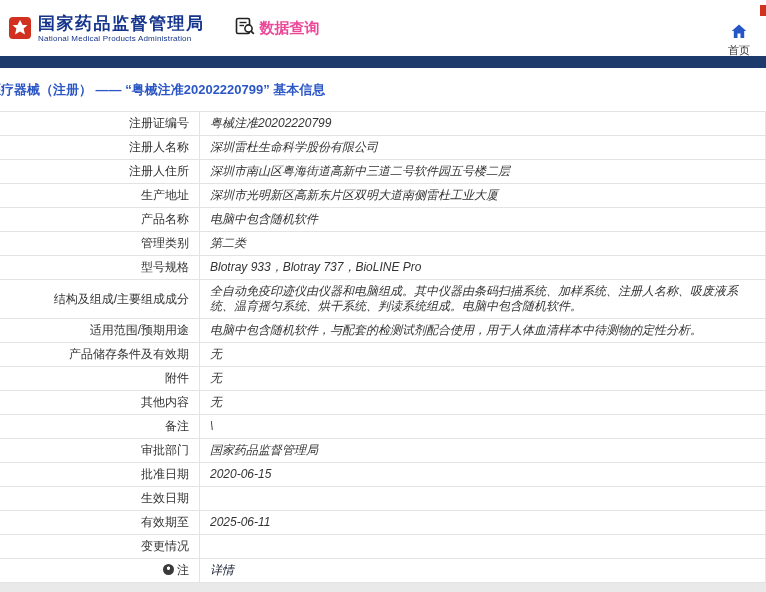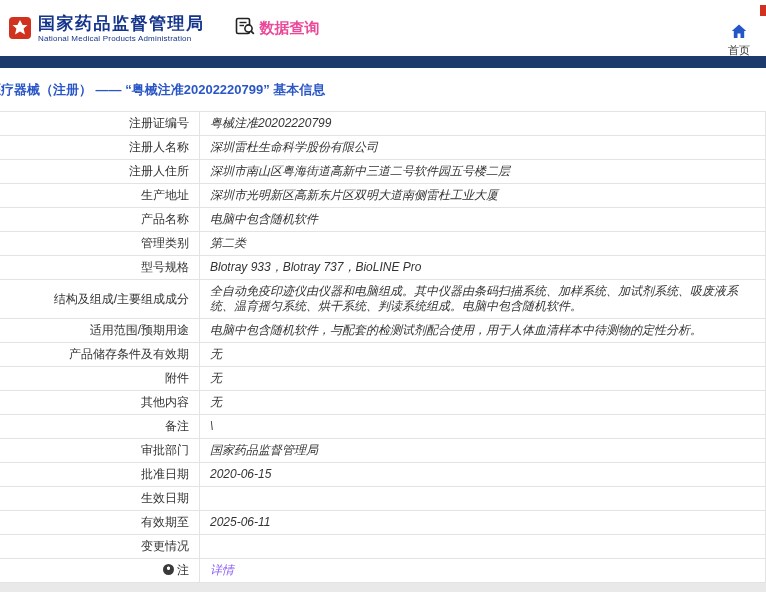--- a/index.html
+++ b/index.html
@@ -116,21 +116,21 @@
     width: 190px;
     text-align: right;
     background: #ffffff;
     white-space: nowrap;
   }
   td.value-cell {
     padding-left: 12px;
     font-style: italic;
   }
   td.value-cell a {
-    color: #8b5cf6;
+    color: #0f172a;
     text-decoration: none;
     cursor: pointer;
   }
   .note-icon {
     display: inline-block;
     width: 11px;
     height: 11px;
     border-radius: 50%;
     background: radial-gradient(circle at 50% 38%, #ffffff 0 1.4px, #3a3a3a 2px);
     vertical-align: -1px;
@@ -212,21 +212,21 @@
         <tr>
           <td class="label-cell">管理类别</td>
           <td class="value-cell">第二类</td>
         </tr>
         <tr>
           <td class="label-cell">型号规格</td>
           <td class="value-cell">Blotray 933，Blotray 737，BioLINE Pro</td>
         </tr>
         <tr>
           <td class="label-cell">结构及组成/主要组成成分</td>
-          <td class="value-cell">全自动免疫印迹仪由仪器和电脑组成。其中仪器由条码扫描系统、加样系统、加试剂系统、吸废液系统、温育摇匀系统、烘干系统、判读系统组成。电脑中包含随机软件。</td>
+          <td class="value-cell">全自动免疫印迹仪由仪器和电脑组成。其中仪器由条码扫描系统、加样系统、注册人名称、吸废液系统、温育摇匀系统、烘干系统、判读系统组成。电脑中包含随机软件。</td>
         </tr>
         <tr>
           <td class="label-cell">适用范围/预期用途</td>
           <td class="value-cell">电脑中包含随机软件，与配套的检测试剂配合使用，用于人体血清样本中待测物的定性分析。</td>
         </tr>
         <tr>
           <td class="label-cell">产品储存条件及有效期</td>
           <td class="value-cell">无</td>
         </tr>
         <tr>

